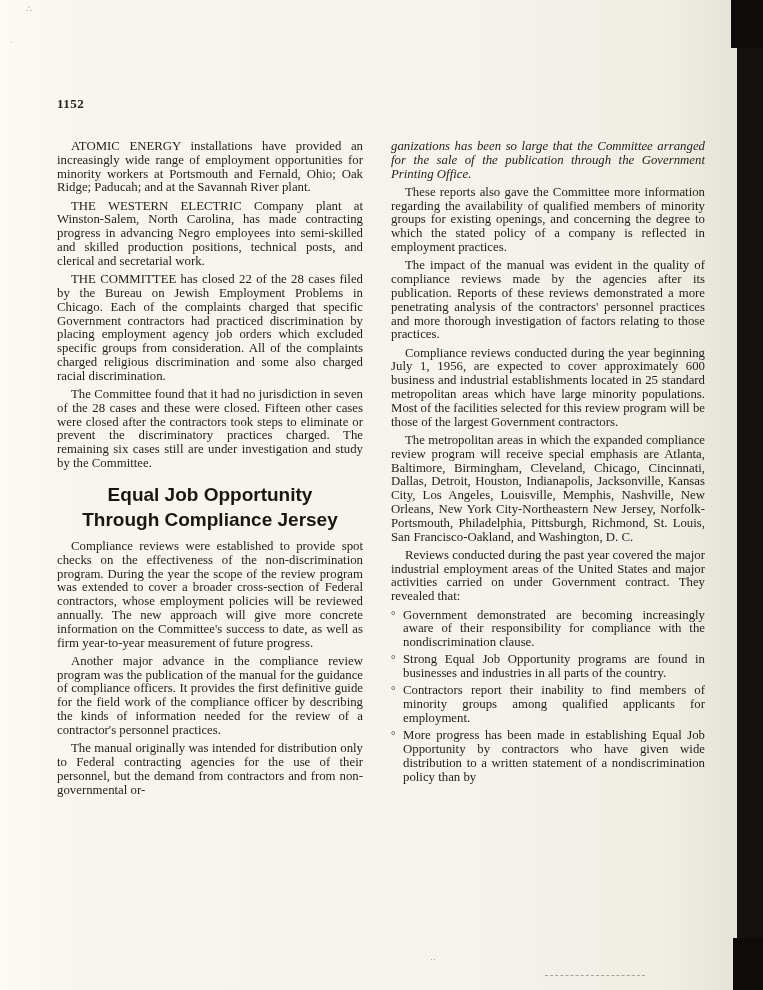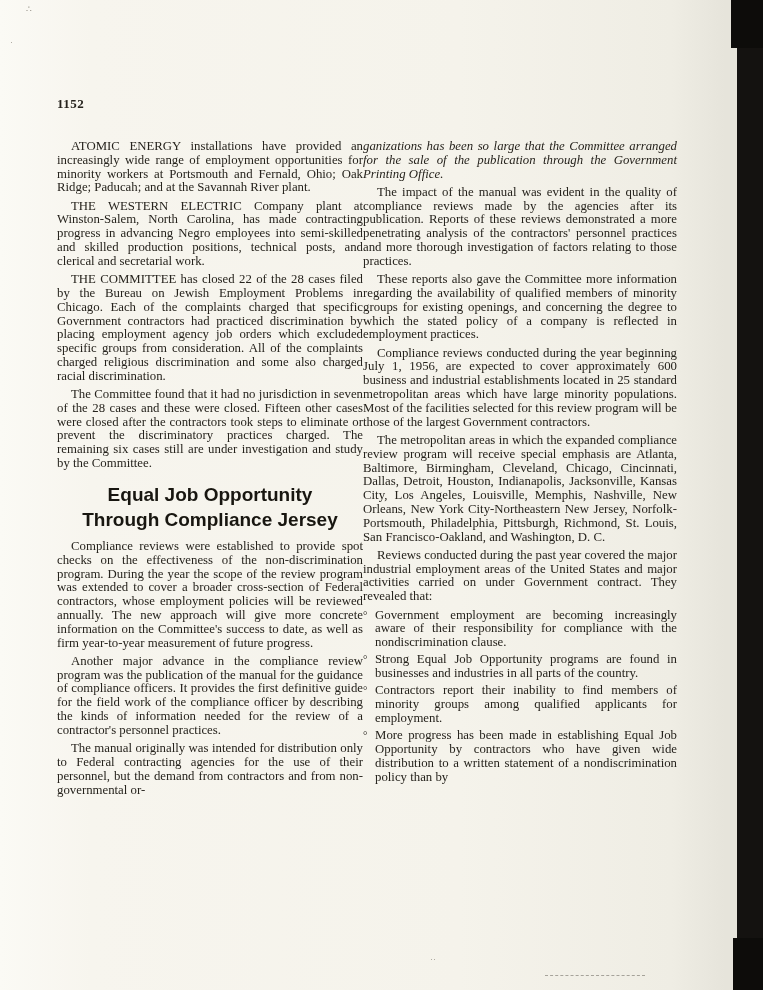--- a/index.html
+++ b/index.html
@@ -26,21 +26,21 @@
   .page-header { position:relative; height:18px; margin-bottom:26px; }
   .page-number {
     position:absolute; left:0; top:0;
     font-weight:bold; font-size:13px; letter-spacing:.5px;
   }
   .journal-title {
     display:block; text-align:center;
     font-weight:bold; font-size:13.5px; letter-spacing:.8px;
   }
 
-  .columns { display:flex; }
+  .columns { display:flex; gap:28px; }
   .col { text-align:justify; font-size:12.8px; line-height:13.8px; }
   .col-left  { width:306px; }
   .col-right { width:314px; }
 
   .col p { margin:0 0 4.5px 0; text-indent:14px; }
   .col p.no-indent { text-indent:0;font-style:italic; }
 
   .section-heading {
     margin:11px 0 8px 0;
     text-align:center; text-indent:0;
@@ -92,30 +92,30 @@
           <span>Through Compliance Jersey</span>
         </h2>
 
         <p>Compliance reviews were established to provide spot checks on the effectiveness of the non-discrimination program. During the year the scope of the review program was extended to cover a broader cross-section of Federal contractors, whose employment policies will be reviewed annually. The new approach will give more concrete information on the Committee's success to date, as well as firm year-to-year measurement of future progress.</p>
         <p>Another major advance in the compliance review program was the publication of the manual for the guidance of compliance officers. It provides the first definitive guide for the field work of the compliance officer by describing the kinds of information needed for the review of a contractor's personnel practices.</p>
         <p>The manual originally was intended for distribution only to Federal contracting agencies for the use of their personnel, but the demand from contractors and from non-governmental or-</p>
       </div>
 
       <div class="col col-right">
         <p class="no-indent">ganizations has been so large that the Committee arranged for the sale of the publication through the Government Printing Office.</p>
+        <p>These reports also gave the Committee more information regarding the availability of qualified members of minority groups for existing openings, and concerning the degree to which the stated policy of a company is reflected in employment practices.</p>
         <p>The impact of the manual was evident in the quality of compliance reviews made by the agencies after its publication. Reports of these reviews demonstrated a more penetrating analysis of the contractors' personnel practices and more thorough investigation of factors relating to those practices.</p>
-        <p>These reports also gave the Committee more information regarding the availability of qualified members of minority groups for existing openings, and concerning the degree to which the stated policy of a company is reflected in employment practices.</p>
         <p>Compliance reviews conducted during the year beginning July 1, 1956, are expected to cover approximately 600 business and industrial establishments located in 25 standard metropolitan areas which have large minority populations. Most of the facilities selected for this review program will be those of the largest Government contractors.</p>
         <p>The metropolitan areas in which the expanded compliance review program will receive special emphasis are Atlanta, Baltimore, Birmingham, Cleveland, Chicago, Cincinnati, Dallas, Detroit, Houston, Indianapolis, Jacksonville, Kansas City, Los Angeles, Louisville, Memphis, Nashville, New Orleans, New York City-Northeastern New Jersey, Norfolk-Portsmouth, Philadelphia, Pittsburgh, Richmond, St. Louis, San Francisco-Oakland, and Washington, D. C.</p>
         <p>Reviews conducted during the past year covered the major industrial employment areas of the United States and major activities carried on under Government contract. They revealed that:</p>
 
         <div class="bullet-list">
           <div class="bullet">
             <span class="marker">°</span>
-            <span>Government employment are becoming increasingly aware of their responsibility for compliance with the nondiscrimination clause.</span>
+            <span>Government demonstrated are becoming increasingly aware of their responsibility for compliance with the nondiscrimination clause.</span>
           </div>
           <div class="bullet">
             <span class="marker">°</span>
             <span>Strong Equal Job Opportunity programs are found in businesses and industries in all parts of the country.</span>
           </div>
           <div class="bullet">
             <span class="marker">°</span>
             <span>Contractors report their inability to find members of minority groups among qualified applicants for employment.</span>
           </div>
           <div class="bullet">

